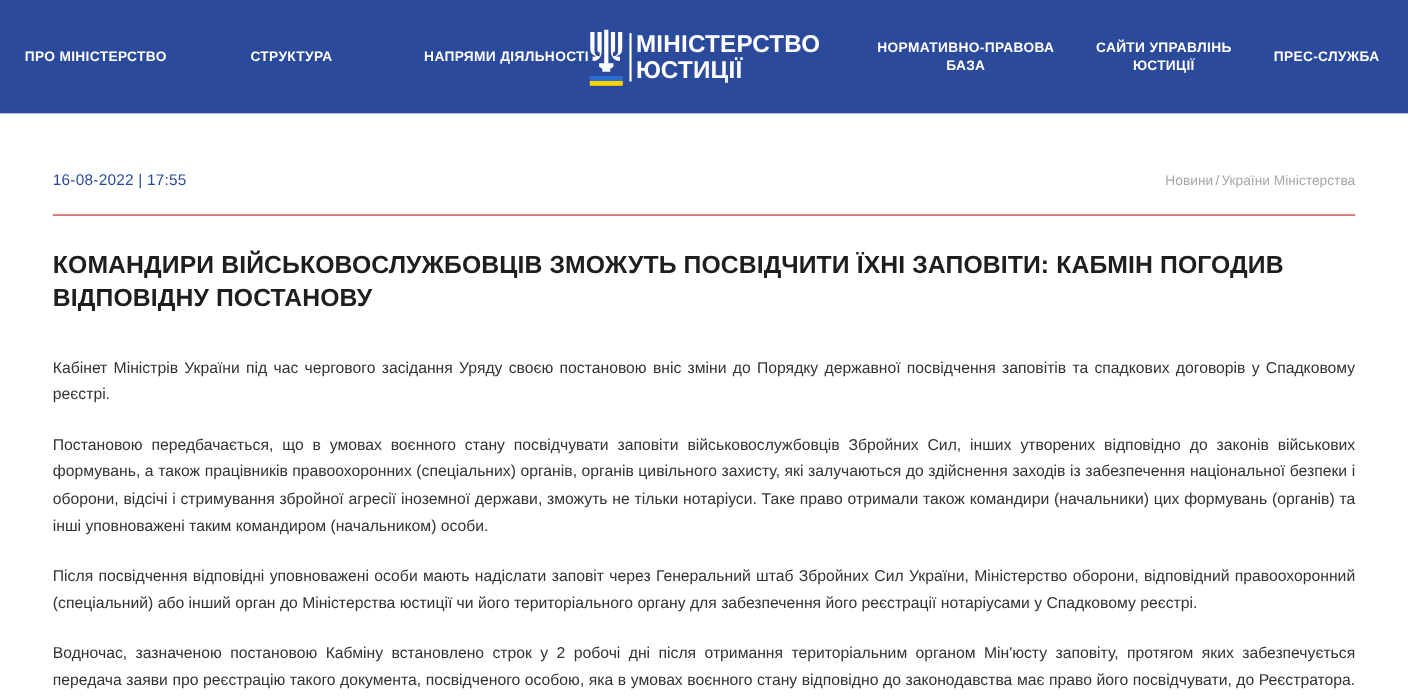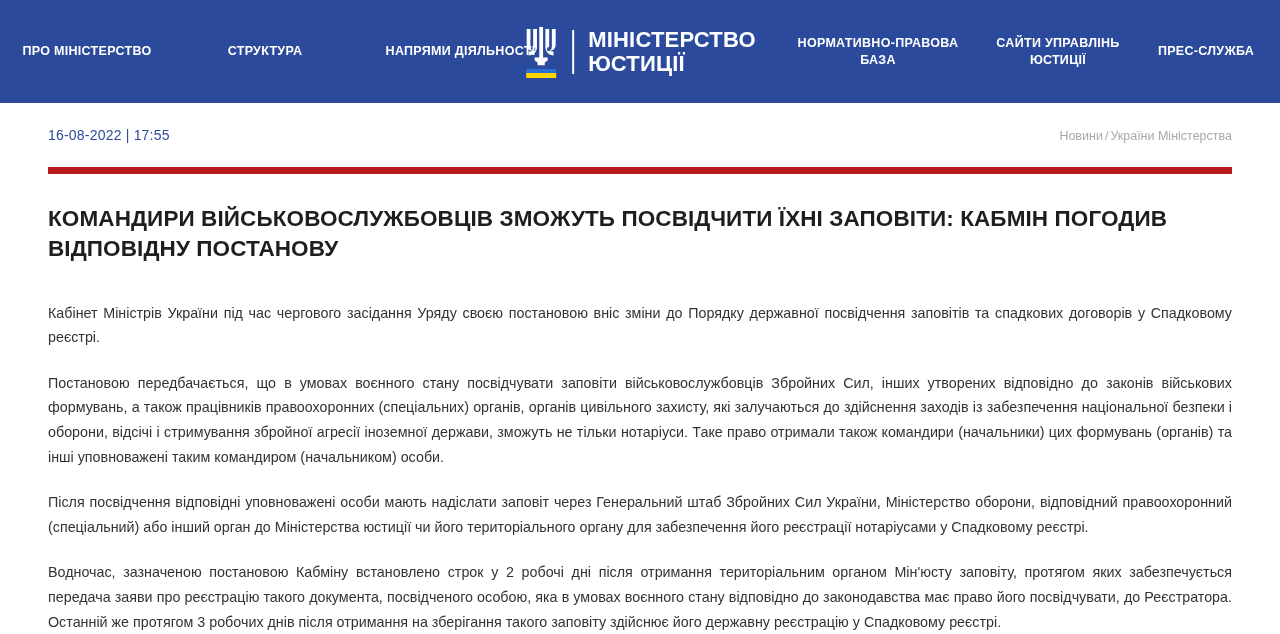--- a/index.html
+++ b/index.html
@@ -52,21 +52,20 @@
   .nav-right .nav-item:nth-child(3) { width: 140px; margin-left: 8px; margin-right: 4px; }
 
   
   .logo {
     position: absolute;
     left: 50%;
     top: 50%;
     transform: translate(-50%, -50%);
     display: flex;
     align-items: center;
-    gap: 10px;
     cursor: pointer;
   }
   .trident-wrap {
     width: 34px;
     height: 52px;
     display: flex;
     flex-direction: column;
     align-items: center;
   }
   .trident-svg { display: block; }
@@ -94,23 +93,23 @@
 
   
   .content {
     width: 1280px;
     padding: 0 48px;
   }
   .meta-row {
     display: flex;
     align-items: baseline;
     justify-content: space-between;
-    padding-top: 24px;
+    padding-top: 52px;
     padding-bottom: 24px;
-    border-bottom: 7px solid #b91c1c;
+    border-bottom: 1px solid #b91c1c;
   }
   .date {
     color: #2b4a9b;
     font-size: 14px;
     letter-spacing: 0.2px;
   }
   .breadcrumb {
     color: #a8a8a8;
     font-size: 12.5px;
   }

